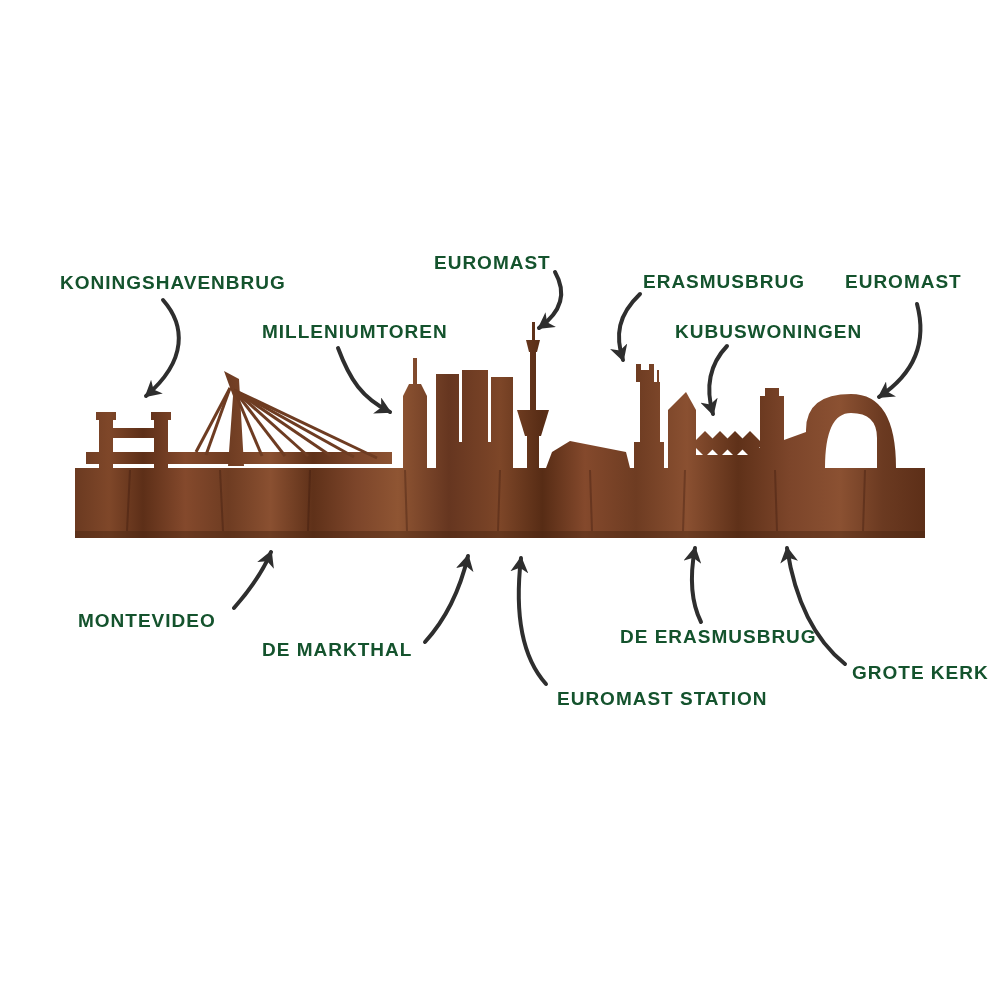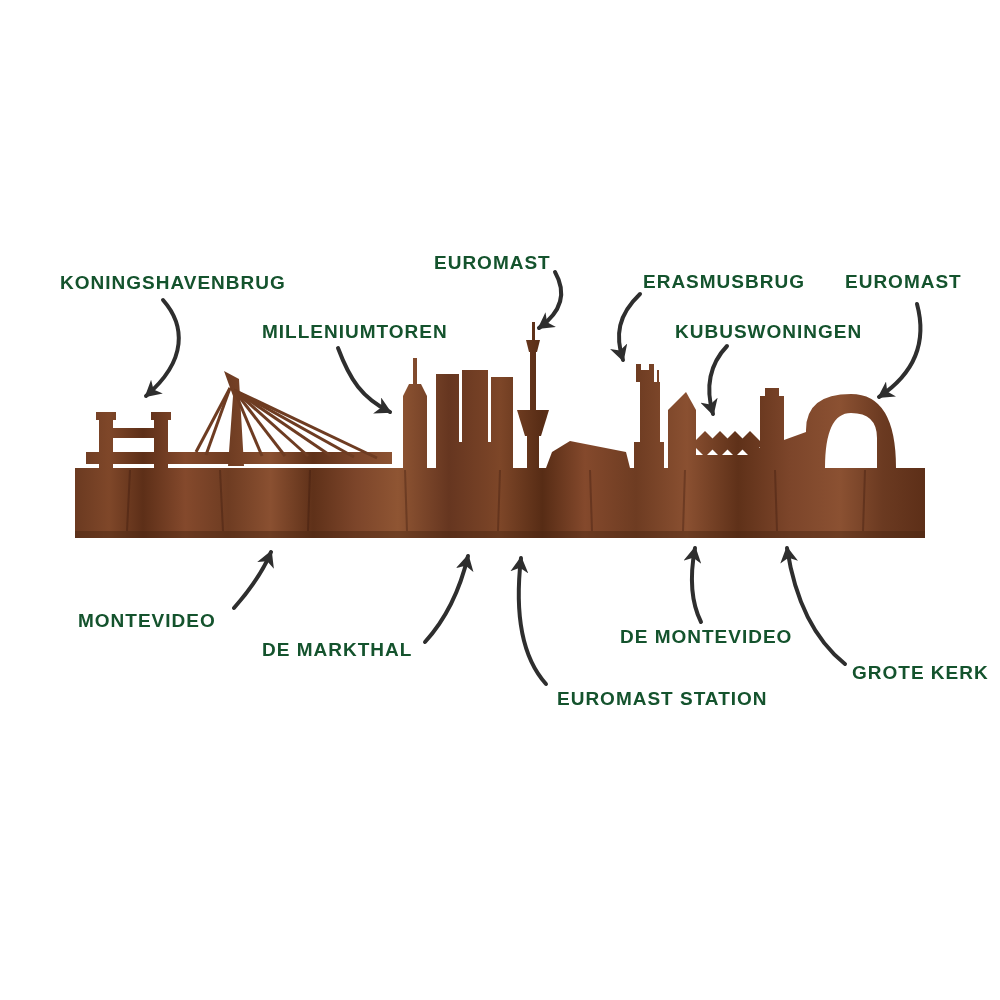--- a/index.html
+++ b/index.html
@@ -168,16 +168,16 @@
 
   <div class="label" style="left:262px;top:321px">MILLENIUMTOREN</div>
   <div class="label" style="left:60px;top:272px">KONINGSHAVENBRUG</div>
   <div class="label" style="left:434px;top:252px">EUROMAST</div>
   <div class="label" style="left:643px;top:271px">ERASMUSBRUG</div>
   <div class="label" style="left:675px;top:321px">KUBUSWONINGEN</div>
   <div class="label" style="left:845px;top:271px">EUROMAST</div>
   <div class="label" style="left:78px;top:610px">MONTEVIDEO</div>
   <div class="label" style="left:262px;top:639px">DE MARKTHAL</div>
   <div class="label" style="left:557px;top:688px">EUROMAST STATION</div>
-  <div class="label" style="left:620px;top:626px">DE MONTEVIDEO</div>
+  <div class="label" style="left:620px;top:626px">DE ERASMUSBRUG</div>
   <div class="label" style="left:852px;top:662px">GROTE KERK</div>
 
 </div>
 
 </body></html>

